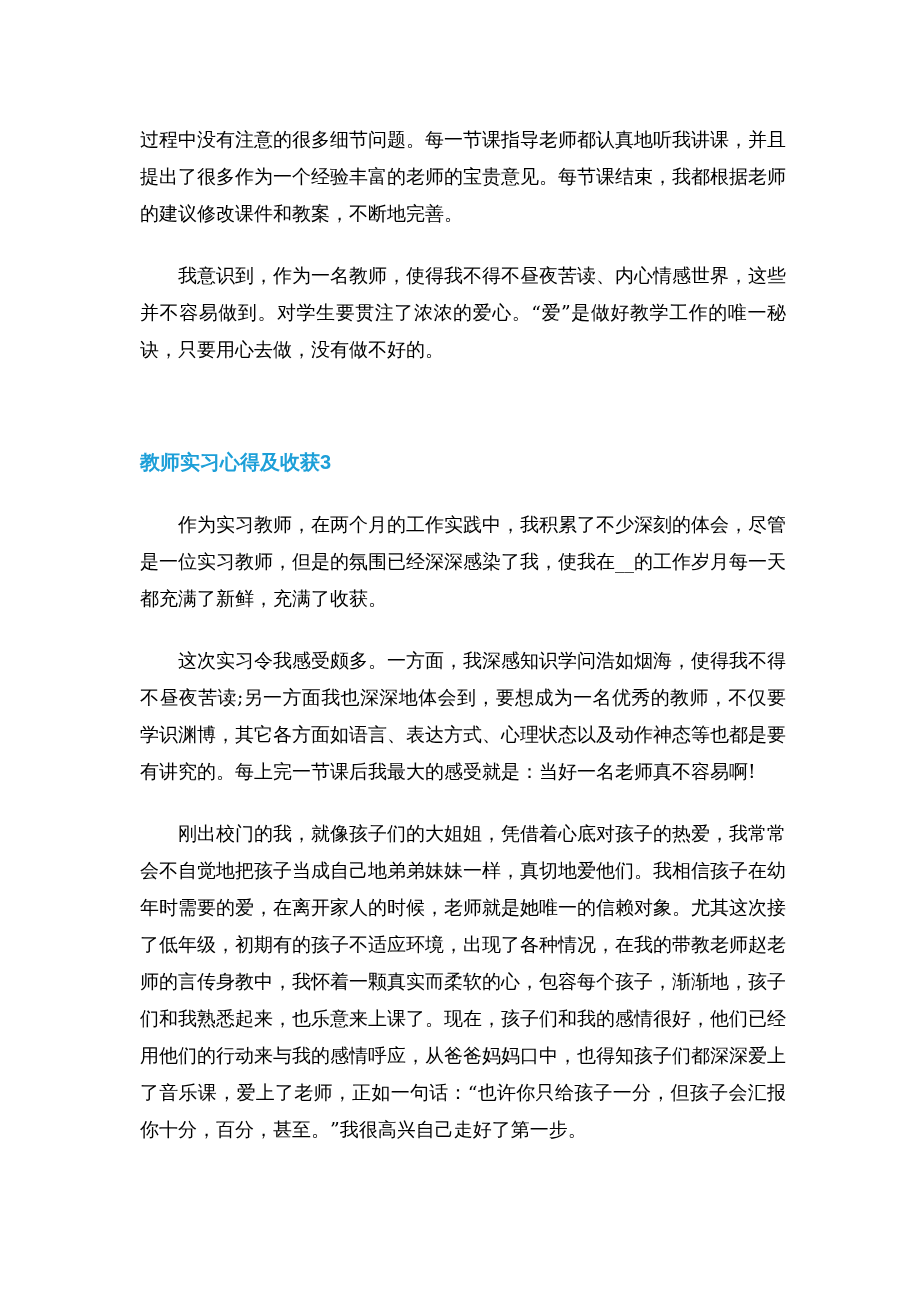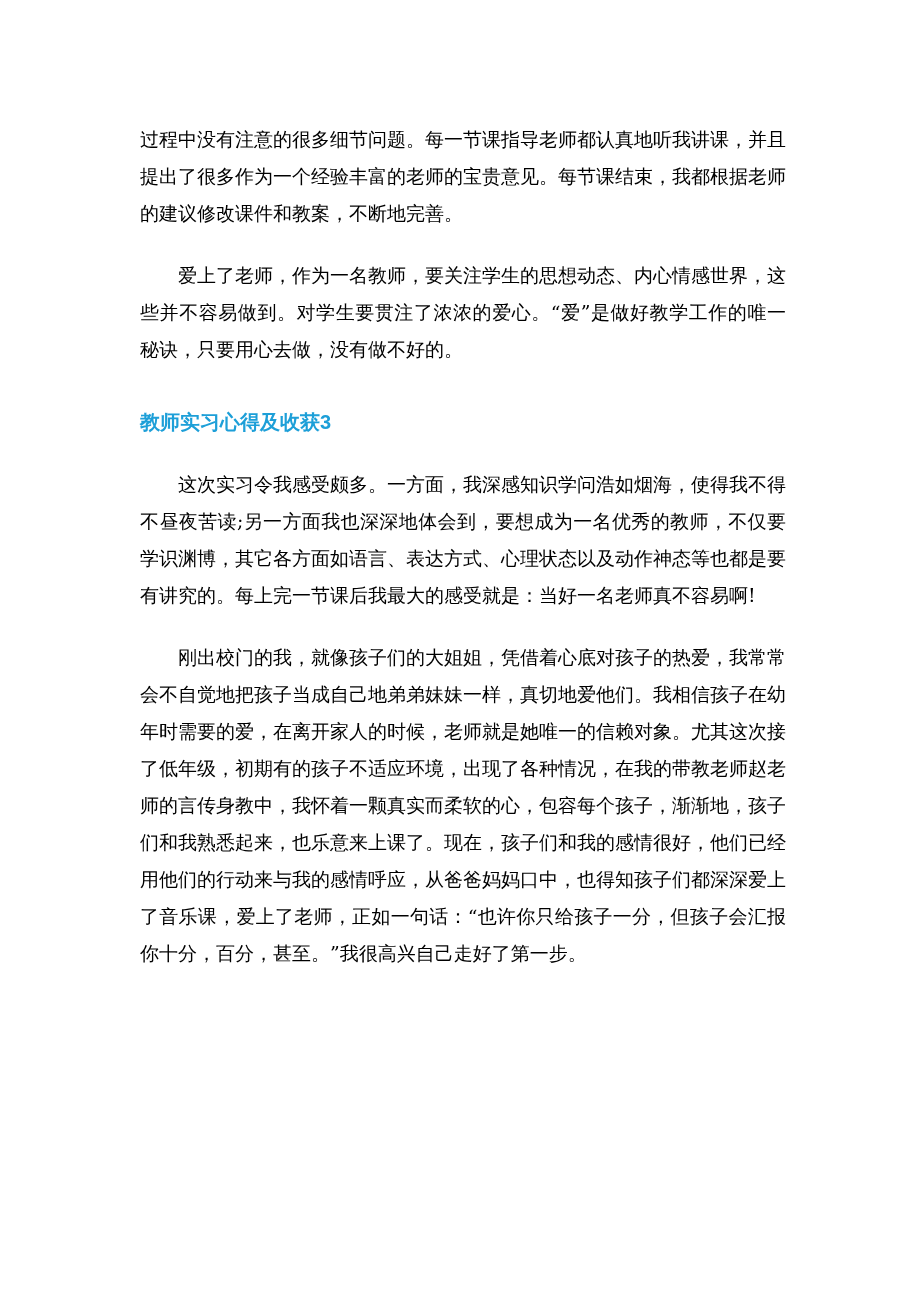--- a/index.html
+++ b/index.html
@@ -23,33 +23,34 @@
     font-size: 19px;
     line-height: 37px;
     color: #000000;
     text-align: justify;
   }
   .doc > * { margin: 25px 0 0 0; }
   .doc > :first-child { margin-top: 0; }
   .para { padding: 0; }
   .para.indent { text-indent: 2em; }
   .heading {
-    margin-top: 36px;
+    margin-top: 76px;
     font-family: "Liberation Sans", "DejaVu Sans", sans-serif;
     font-size: 20px;
     font-weight: bold;
     line-height: 37px;
     color: #1d9fd8;
     text-align: left;
   }
 </style>
 </head>
 <body>
 
 <div class="page">
   <div class="doc">
     <p class="para">过程中没有注意的很多细节问题。每一节课指导老师都认真地听我讲课，并且提出了很多作为一个经验丰富的老师的宝贵意见。每节课结束，我都根据老师的建议修改课件和教案，不断地完善。</p>
-    <p class="para indent">爱上了老师，作为一名教师，要关注学生的思想动态、内心情感世界，这些并不容易做到。对学生要贯注了浓浓的爱心。“爱”是做好教学工作的唯一秘诀，只要用心去做，没有做不好的。</p>
+    <p class="para indent">我意识到，作为一名教师，使得我不得不昼夜苦读、内心情感世界，这些并不容易做到。对学生要贯注了浓浓的爱心。“爱”是做好教学工作的唯一秘诀，只要用心去做，没有做不好的。</p>
     <h2 class="heading">教师实习心得及收获3</h2>
+    <p class="para indent">作为实习教师，在两个月的工作实践中，我积累了不少深刻的体会，尽管是一位实习教师，但是的氛围已经深深感染了我，使我在__的工作岁月每一天都充满了新鲜，充满了收获。</p>
     <p class="para indent">这次实习令我感受颇多。一方面，我深感知识学问浩如烟海，使得我不得不昼夜苦读;另一方面我也深深地体会到，要想成为一名优秀的教师，不仅要学识渊博，其它各方面如语言、表达方式、心理状态以及动作神态等也都是要有讲究的。每上完一节课后我最大的感受就是：当好一名老师真不容易啊!</p>
     <p class="para indent">刚出校门的我，就像孩子们的大姐姐，凭借着心底对孩子的热爱，我常常会不自觉地把孩子当成自己地弟弟妹妹一样，真切地爱他们。我相信孩子在幼年时需要的爱，在离开家人的时候，老师就是她唯一的信赖对象。尤其这次接了低年级，初期有的孩子不适应环境，出现了各种情况，在我的带教老师赵老师的言传身教中，我怀着一颗真实而柔软的心，包容每个孩子，渐渐地，孩子们和我熟悉起来，也乐意来上课了。现在，孩子们和我的感情很好，他们已经用他们的行动来与我的感情呼应，从爸爸妈妈口中，也得知孩子们都深深爱上了音乐课，爱上了老师，正如一句话：“也许你只给孩子一分，但孩子会汇报你十分，百分，甚至。”我很高兴自己走好了第一步。</p>
   </div>
 </div>
 
 </body></html>

